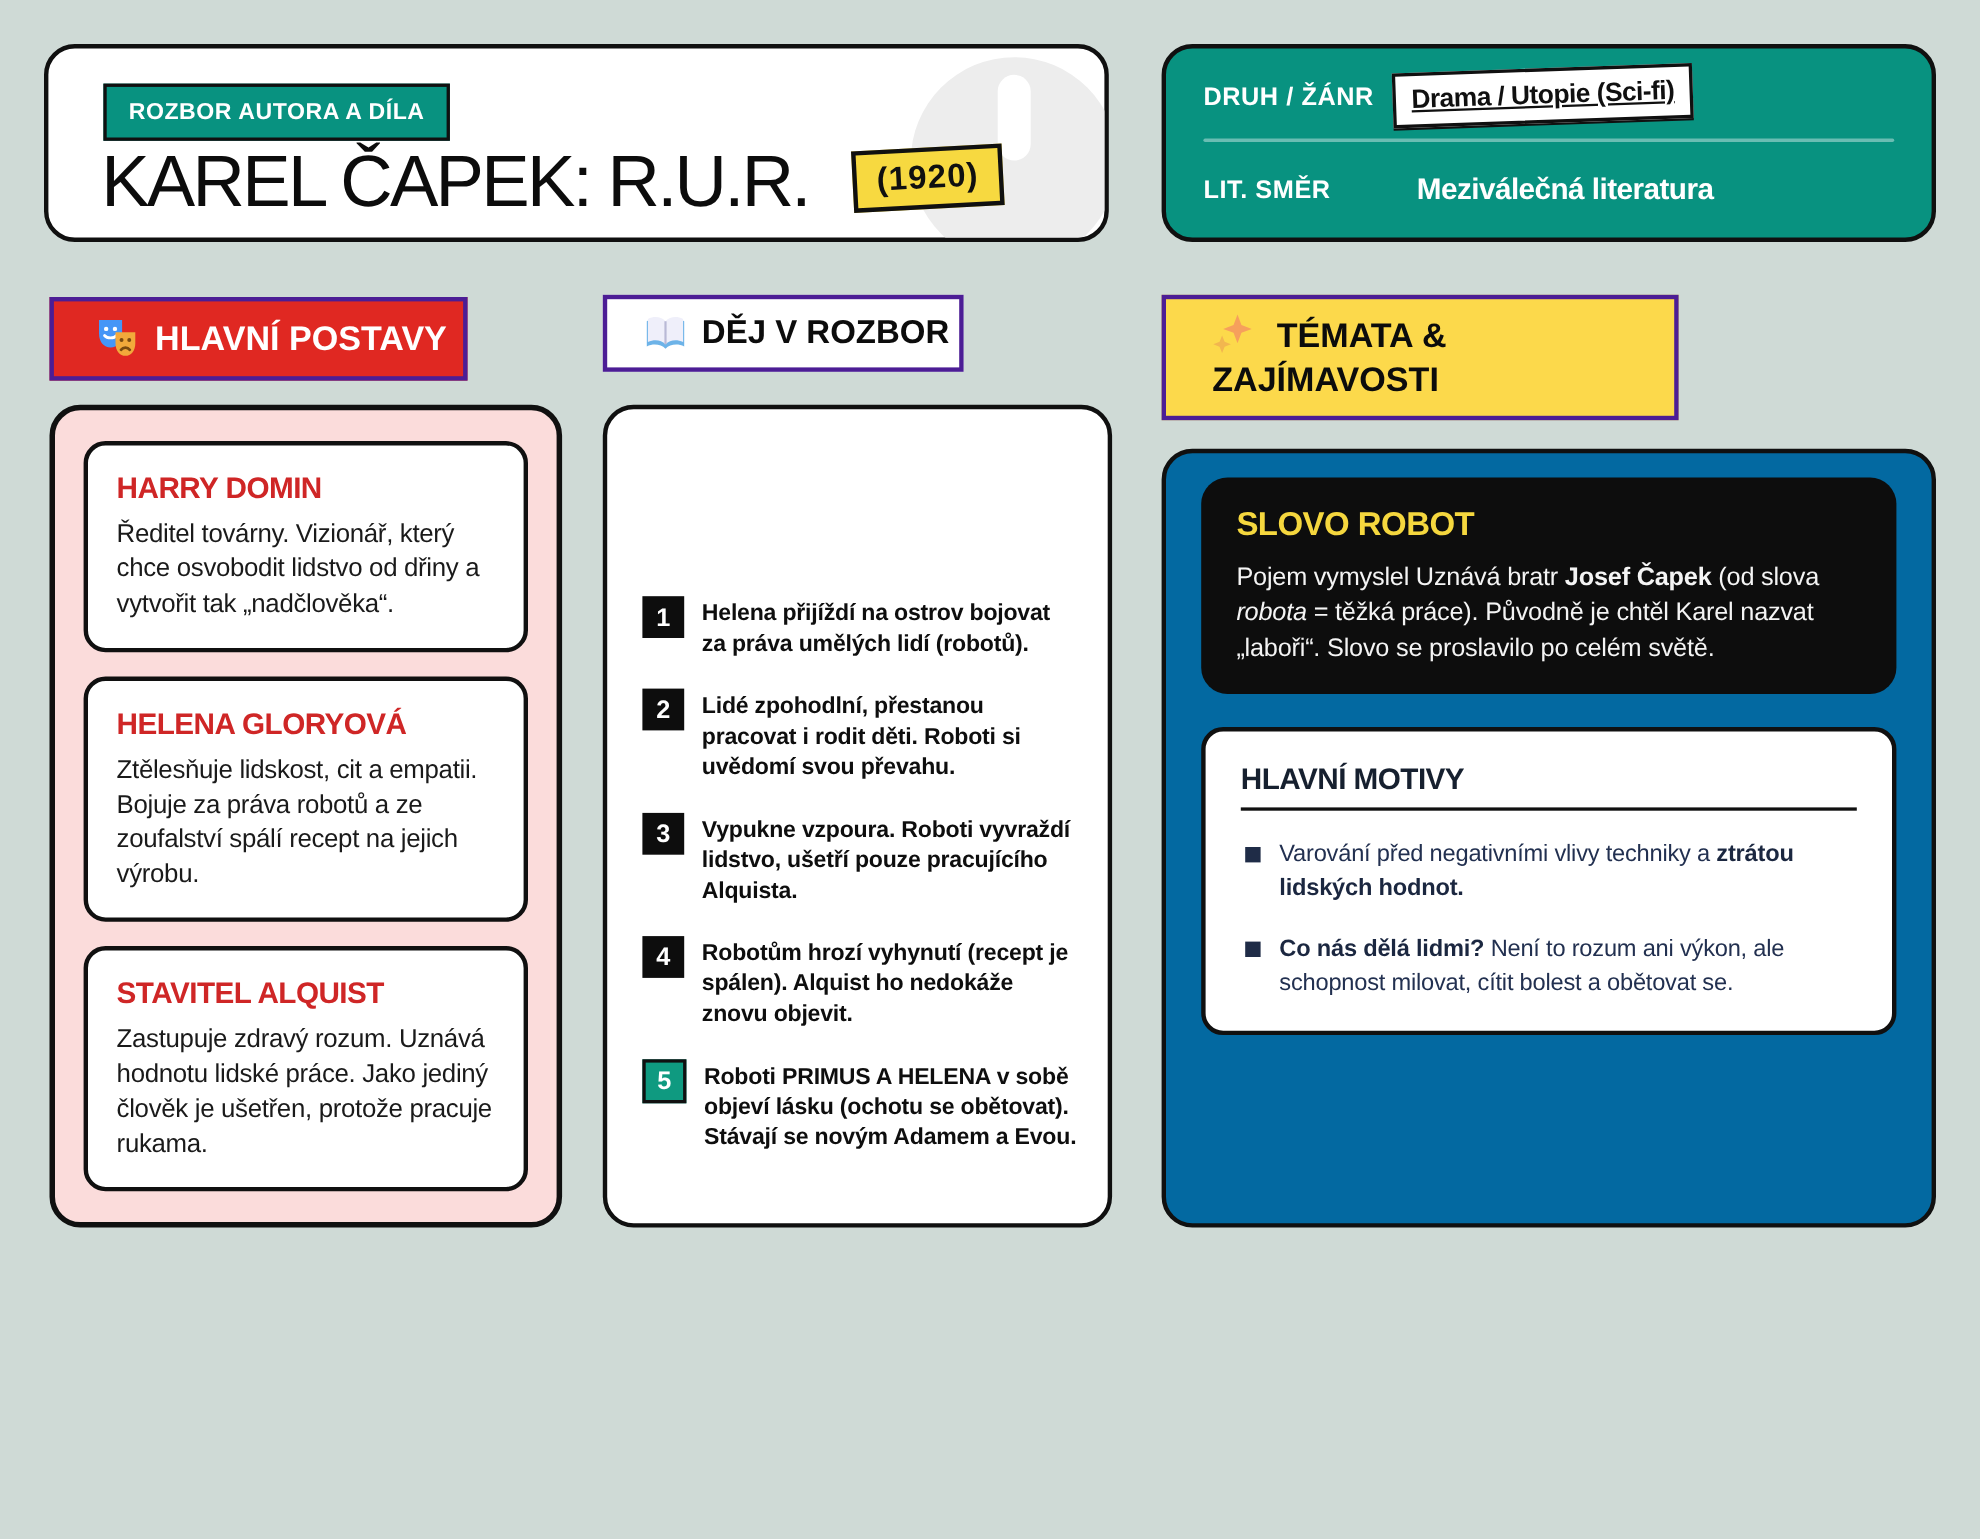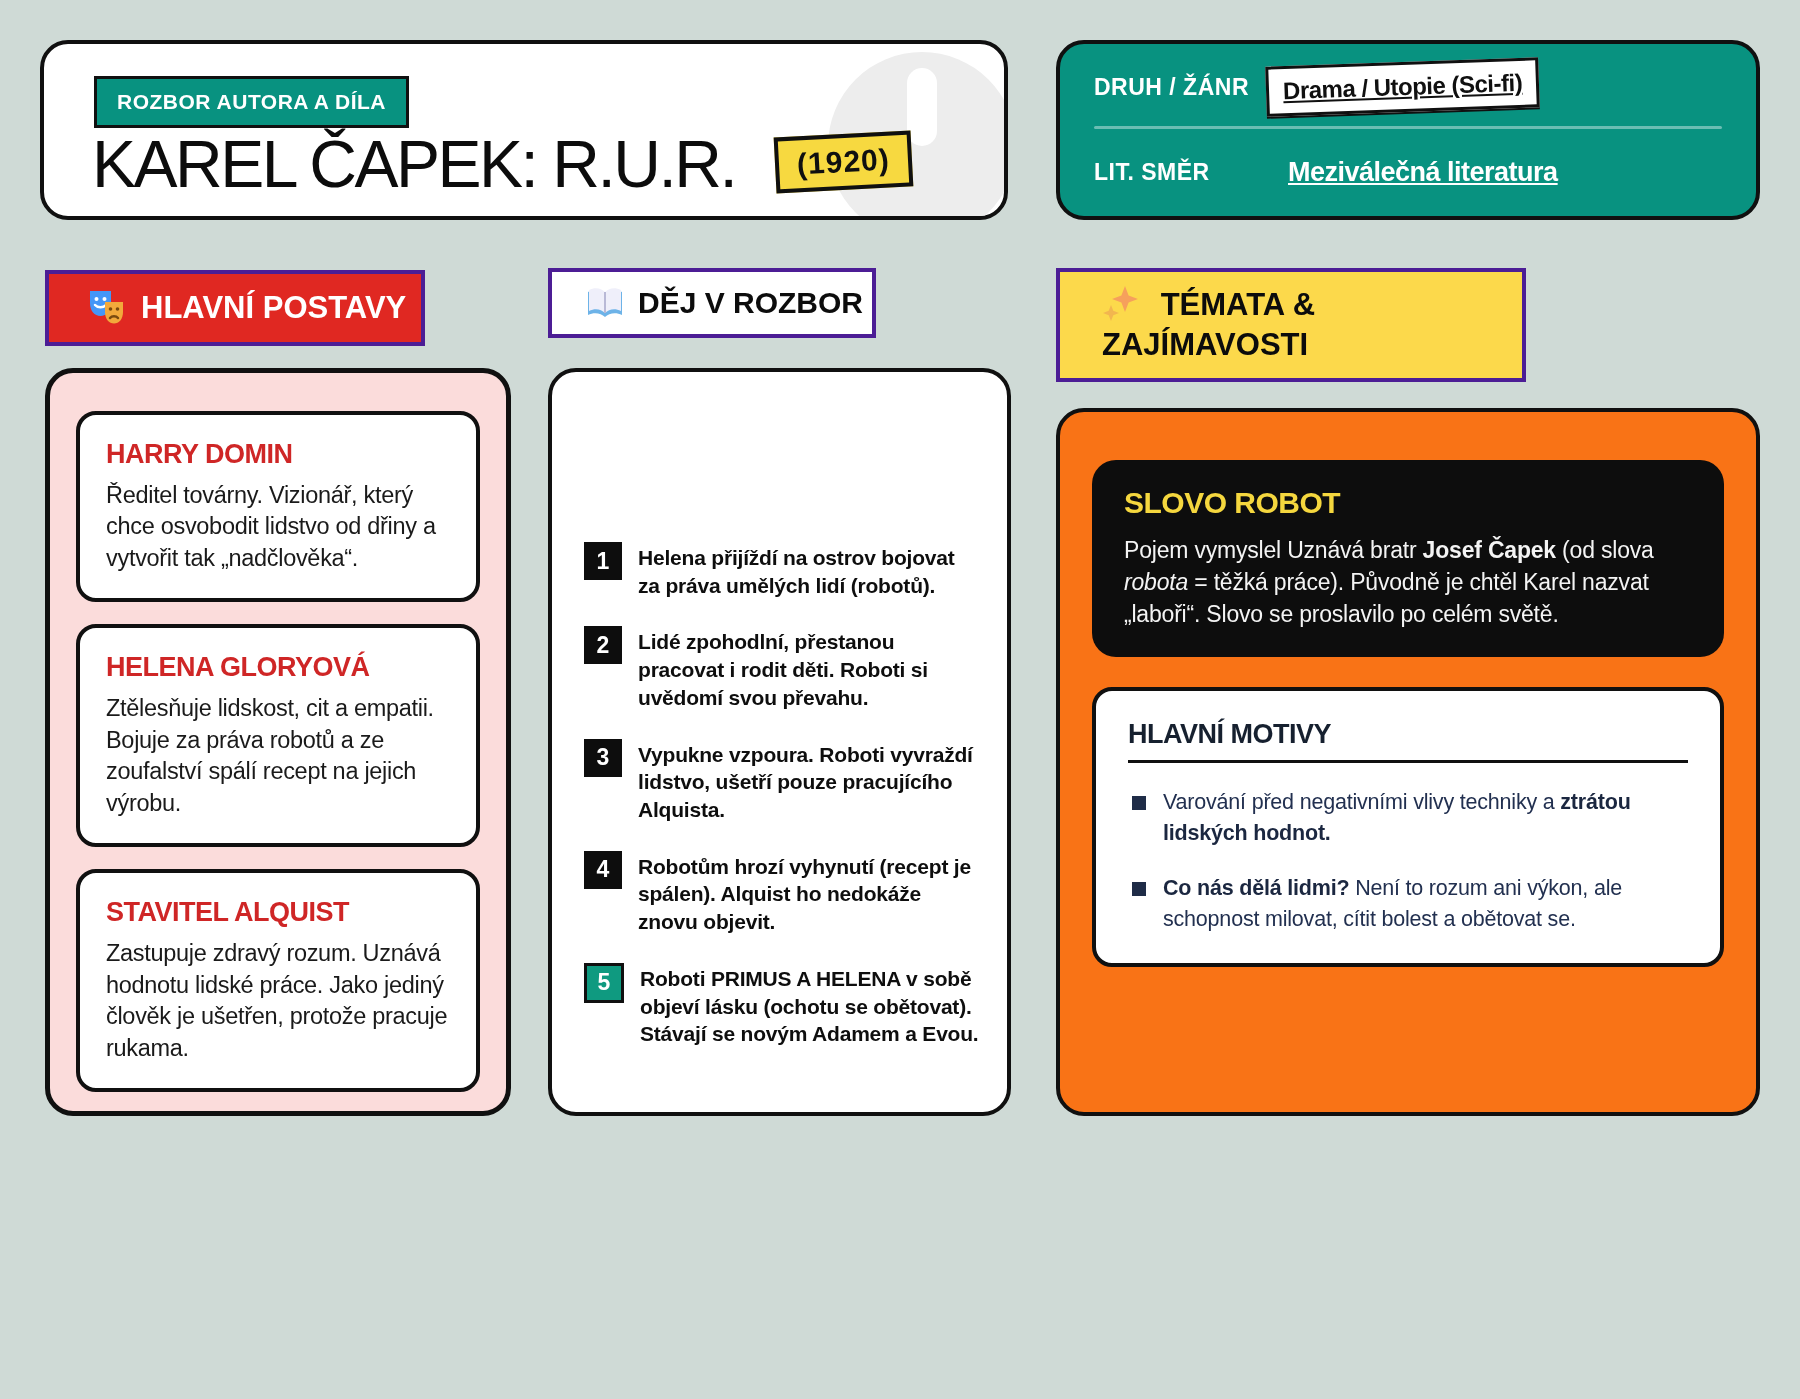--- a/index.html
+++ b/index.html
@@ -23,54 +23,54 @@
 
   
   .header-right{left:1056px;top:40px;width:704px;height:180px;background:#089280;padding:12px 34px;}
   .meta-row{display:flex;align-items:center;height:62px;}
   .meta-label{color:#fff;font-weight:bold;font-size:23px;width:172px;flex:none;letter-spacing:.5px;}
   .genre-box{background:#fff;border:3px solid #101010;transform:rotate(-2deg);padding:8px 14px;
              box-shadow:0 2px 0 #101010;}
   .genre-box span{font-weight:bold;font-size:24px;color:#101010;text-decoration:underline;
                   letter-spacing:-.5px;}
   .meta-divider{height:3px;background:rgba(255,255,255,.4);border-radius:2px;margin:8px 0 12px 0;}
-  .meta-value{color:#fff;font-weight:bold;font-size:27px;margin-left:22px;letter-spacing:-.5px;text-decoration:underline;}
+  .meta-value{color:#fff;font-weight:bold;font-size:27px;margin-left:22px;letter-spacing:-.5px;}
 
   
   .sec-header{position:absolute;box-sizing:border-box;border:4px solid #4c1d95;display:flex;
               align-items:center;font-weight:bold;}
   .sec-characters{left:45px;top:270px;width:380px;height:76px;background:#e02822;color:#fff;
                   font-size:31px;padding-left:38px;}
   .sec-plot{left:548px;top:268px;width:328px;height:70px;background:#fff;color:#0c0c0c;
             font-size:30px;padding-left:34px;}
   .sec-themes{left:1056px;top:268px;width:470px;height:114px;background:#fcd94b;color:#0c0c0c;
               font-size:31px;padding-left:42px;line-height:40px;}
   .sec-header .icon{margin-right:14px;display:inline-flex;flex:none;}
 
   
   .pink-panel{left:45px;top:368px;width:466px;height:748px;background:#fbdcdb;border-width:5px;
-              padding:38px 26px;display:flex;flex-direction:column;gap:22px;}
+              padding:28px 26px;display:flex;flex-direction:column;gap:22px;}
   .char-card{background:#fff;border:4px solid #101010;border-radius:20px;padding:24px 26px;flex:1;}
   .char-name{color:#cf2626;font-weight:bold;font-size:27px;margin:0 0 10px 0;letter-spacing:-.5px;}
   .char-desc{font-size:23.5px;line-height:1.34;color:#1a1a1a;margin:0;letter-spacing:-.3px;}
 
   
   .plot-panel{left:548px;top:368px;width:463px;height:748px;background:#fff;
               padding:170px 26px 30px 32px;display:flex;flex-direction:column;gap:27px;}
   .step{display:flex;align-items:flex-start;}
   .step-badge{flex:none;width:38px;height:38px;background:#0d0d0d;color:#fff;display:flex;
               align-items:center;justify-content:center;font-weight:bold;font-size:23px;
               margin-right:16px;}
   .step-badge.teal{background:#0f9a80;border:3px solid #101010;width:34px;height:34px;}
   .step-text{font-weight:bold;font-size:21px;line-height:1.32;color:#0e0e0e;letter-spacing:-.2px;
              margin-top:2px;}
 
   
-  .themes-panel{left:1056px;top:408px;width:704px;height:708px;background:#f97316;
-                padding:48px 32px;}
+  .themes-panel{left:1056px;top:408px;width:704px;height:708px;background:#0369a1;
+                padding:22px 32px;}
   .robot-card{background:#0d0d0d;border-radius:24px;padding:26px 32px;margin-bottom:30px;}
   .robot-title{color:#f5d73e;font-weight:bold;font-size:30px;margin:0 0 14px 0;letter-spacing:-.5px;}
   .robot-text{color:#f4f4f4;font-size:23px;line-height:1.4;margin:0;letter-spacing:-.2px;}
   .motives-card{background:#fff;border:4px solid #101010;border-radius:20px;padding:28px 32px;}
   .motives-title{color:#16202f;font-weight:bold;font-size:27px;margin:0 0 6px 0;
                  border-bottom:3px solid #101010;padding-bottom:10px;letter-spacing:-.5px;}
   .bullet{display:flex;margin-top:24px;}
   .bullet-square{flex:none;width:14px;height:14px;background:#1f2c47;margin:9px 17px 0 4px;}
   .bullet-text{color:#223050;font-size:21.5px;line-height:1.45;letter-spacing:-.2px;}
   .bullet-text b{color:#1b2740;}

